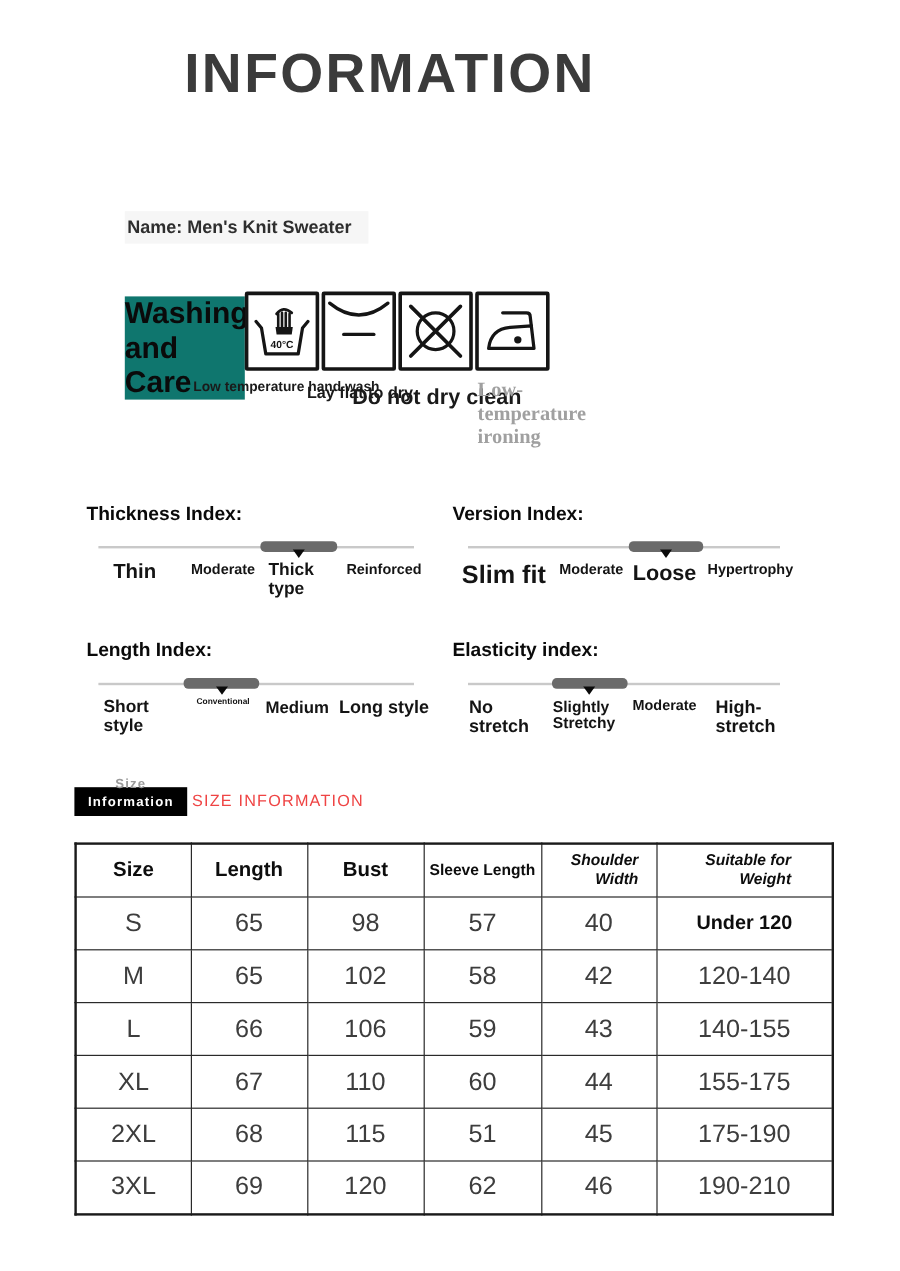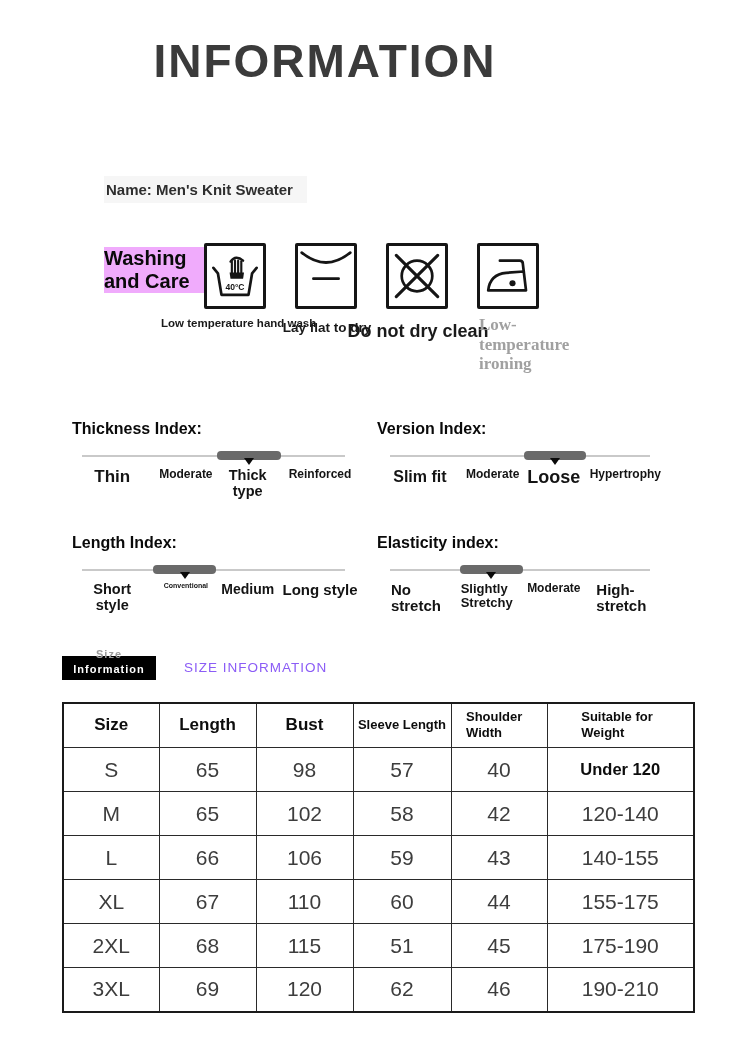--- a/index.html
+++ b/index.html
@@ -23,24 +23,24 @@
   
   .name-row { margin:88px 0 0 104px; }
   .name-chip {
     display:inline-block; background:#f6f6f6; padding:5px 14px 5px 2px;
     font-size:15px; font-weight:700; color:#2e2e2e;
   }
 
   
   .care-row { display:flex; align-items:flex-start; margin:40px 0 0 104px; }
   .care-heading {
-    width:100px; font-size:20px; font-weight:800; color:#0a0a0a;
-    line-height:1.15; background:#f0abfc; margin-top:4px;
-  }
-  .care-items { display:flex; gap:27px; }
+    width:100px; font-size:25px; font-weight:800; color:#0a0a0a;
+    line-height:1.15; background:#0f766e; margin-top:4px;
+  }
+  .care-items { display:flex; }
   .care-item { width:64px; position:relative; }
   .care-box {
     width:62px; height:66px; border:3px solid #151515; border-radius:2px;
     display:flex; align-items:center; justify-content:center; background:#fff;
   }
   .care-label {
     margin-top:8px; font-weight:700; color:#1a1a1a; text-align:center;
     width:max-content; max-width:150px; margin-left:50%; transform:translateX(-50%);
     line-height:1.15;
   }
@@ -69,33 +69,33 @@
   .idx-bar.pos-1 { left:27%; }
   .idx-bar.pos-2 { left:51.5%; }
   .idx-caret {
     position:absolute; left:50%; top:7px; transform:translateX(-50%);
     width:0; height:0; border-left:5px solid transparent;
     border-right:5px solid transparent; border-top:7px solid #0a0a0a;
   }
   .idx-options { position:relative; height:42px; width:263px; margin-left:10px; }
   .idx-col-right .idx-options { width:260px; margin-left:13px; }
   .opt {
-    position:absolute; top:2px; transform:translateX(-50%); text-align:center;
+    position:absolute; top:2px; transform:translateX(-50%); text-align:left;
     font-weight:800; color:#141414; line-height:1.1;
   }
   .opt.o1 { left:11.5%; }
   .opt.o2 { left:39.5%; }
   .opt.o3 { left:63%; }
   .opt.o4 { left:90.5%; }
   
   .s-thick .o1 { font-size:17px; white-space:nowrap; }
   .s-thick .o2 { font-size:12px; white-space:nowrap; }
   .s-thick .o3 { font-size:14.5px; width:48px; }
   .s-thick .o4 { font-size:12px; white-space:nowrap; }
-  .s-version .o1 { font-size:16px; white-space:nowrap; }
+  .s-version .o1 { font-size:21px; white-space:nowrap; }
   .s-version .o2 { font-size:12px; white-space:nowrap; }
   .s-version .o3 { font-size:18px; white-space:nowrap; }
   .s-version .o4 { font-size:12px; white-space:nowrap; }
   .s-length .o1 { font-size:14.5px; width:52px; }
   .s-length .o2 { font-size:7px; white-space:nowrap; }
   .s-length .o3 { font-size:14px; white-space:nowrap; }
   .s-length .o4 { font-size:15px; white-space:nowrap; }
   .s-elastic .o1 { font-size:15px; width:58px; text-align:left; }
   .s-elastic .o2 { font-size:13px; width:64px; text-align:left; }
   .s-elastic .o3 { font-size:12px; white-space:nowrap; }
@@ -108,37 +108,37 @@
     display:flex; align-items:center; justify-content:center;
   }
   .size-badge .l1 {
     position:absolute; top:-8px; left:0; right:0; text-align:center;
     color:#9a9a9a; font-size:11px; font-weight:700; letter-spacing:1px;
   }
   .size-badge .l2 {
     color:#fff; font-size:11px; font-weight:700; letter-spacing:1px; margin-top:3px;
   }
   .size-head-text {
-    margin-left:28px; color:#8b5cf6; font-size:13.5px; letter-spacing:1px;
+    margin-left:4px; color:#ef4444; font-size:13.5px; letter-spacing:1px;
     font-weight:400;
   }
 
   
   .size-table {
     margin:22px 0 0 62px; border-collapse:collapse; table-layout:fixed;
     width:631px; border:2px solid #1a1a1a;
   }
   .size-table th, .size-table td {
     border:1px solid #2a2a2a; text-align:center; vertical-align:middle;
     background:#fff; overflow:hidden;
   }
   .size-table thead th { height:45px; font-weight:700; color:#0d0d0d; }
   .size-table thead th.big { font-size:17px; }
   .size-table thead th.small { font-size:13px; line-height:1.25; }
-  .size-table thead th .hwrap { display:inline-block; text-align:left; }
+  .size-table thead th .hwrap { display:inline-block; text-align:right;font-style:italic; }
   .size-table tbody td { height:44px; font-size:21px; font-weight:400; color:#3d3d3d; }
   .size-table tbody tr:first-child td:last-child { font-weight:800; font-size:16.5px; color:#0d0d0d; }
 </style>
 </head>
 <body>
 
 <div class="page">
 
   <h1 class="main-title">INFORMATION</h1>
 

